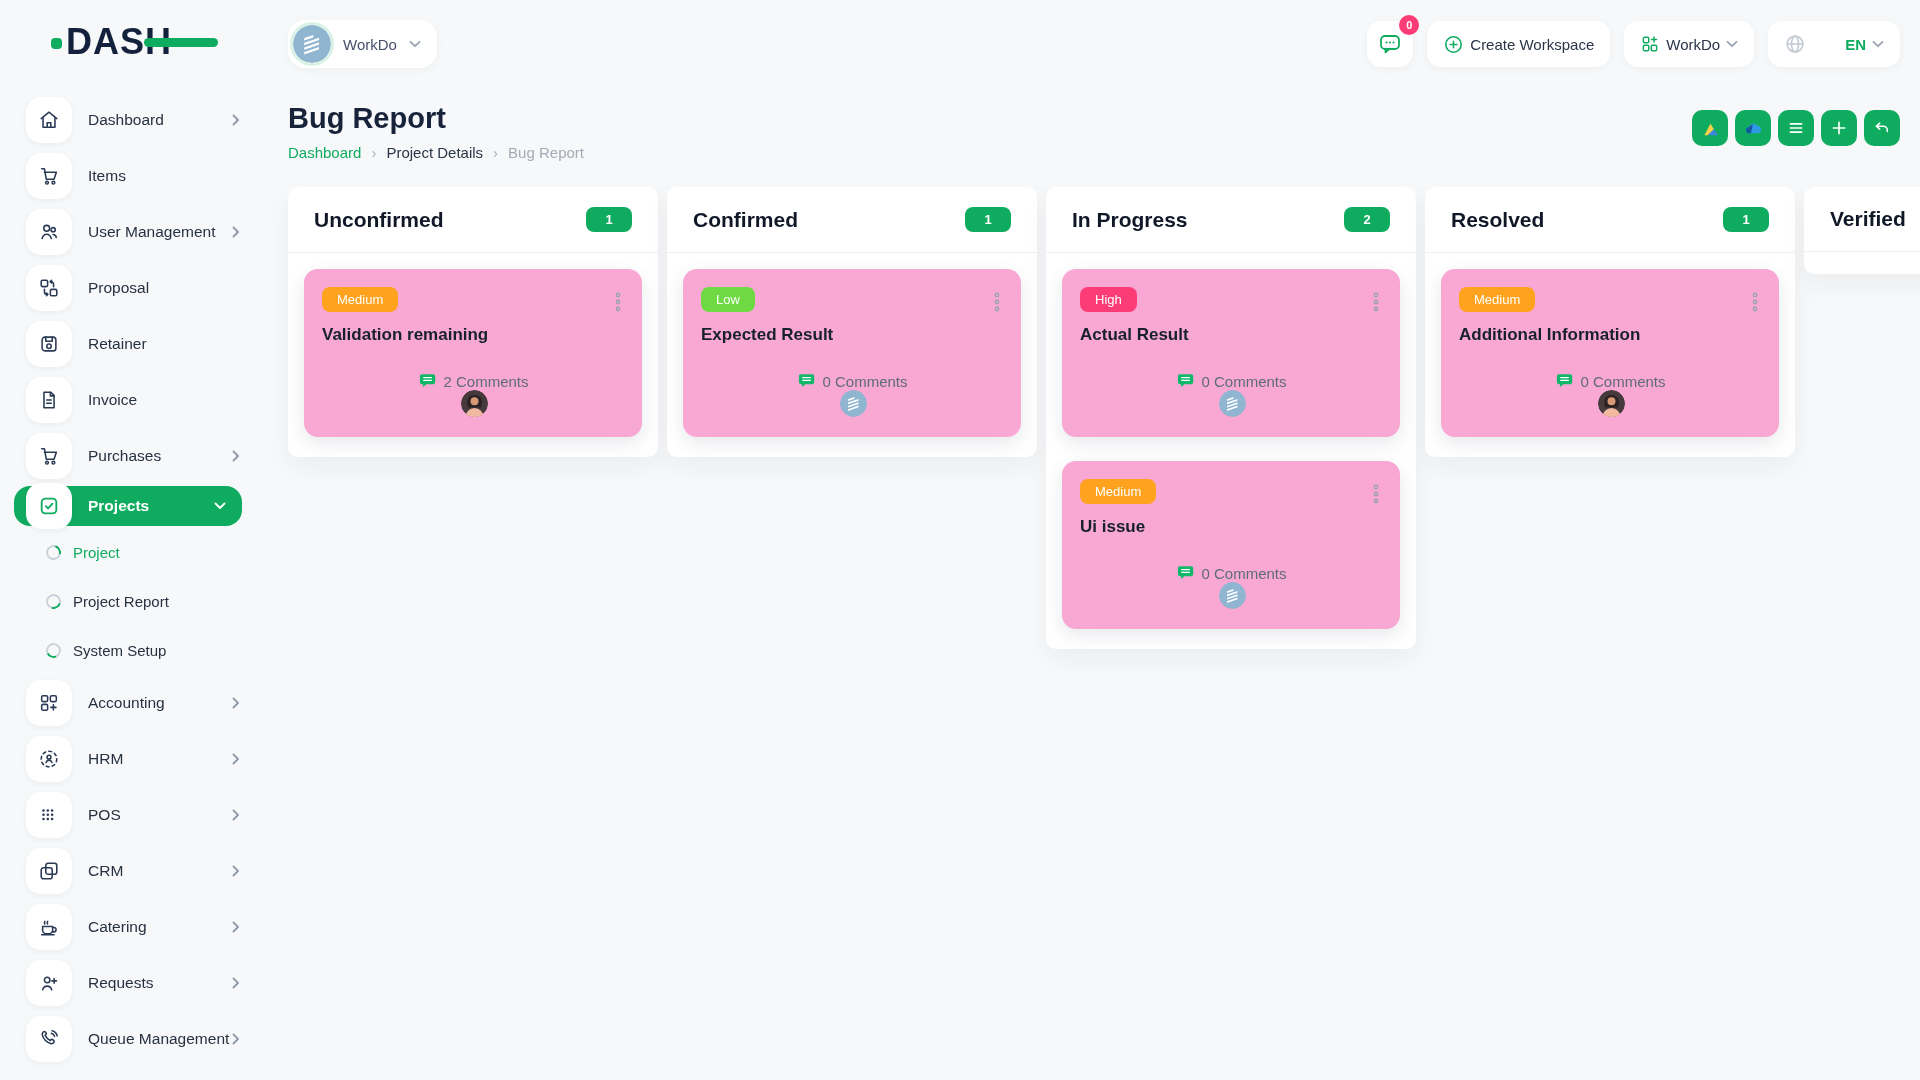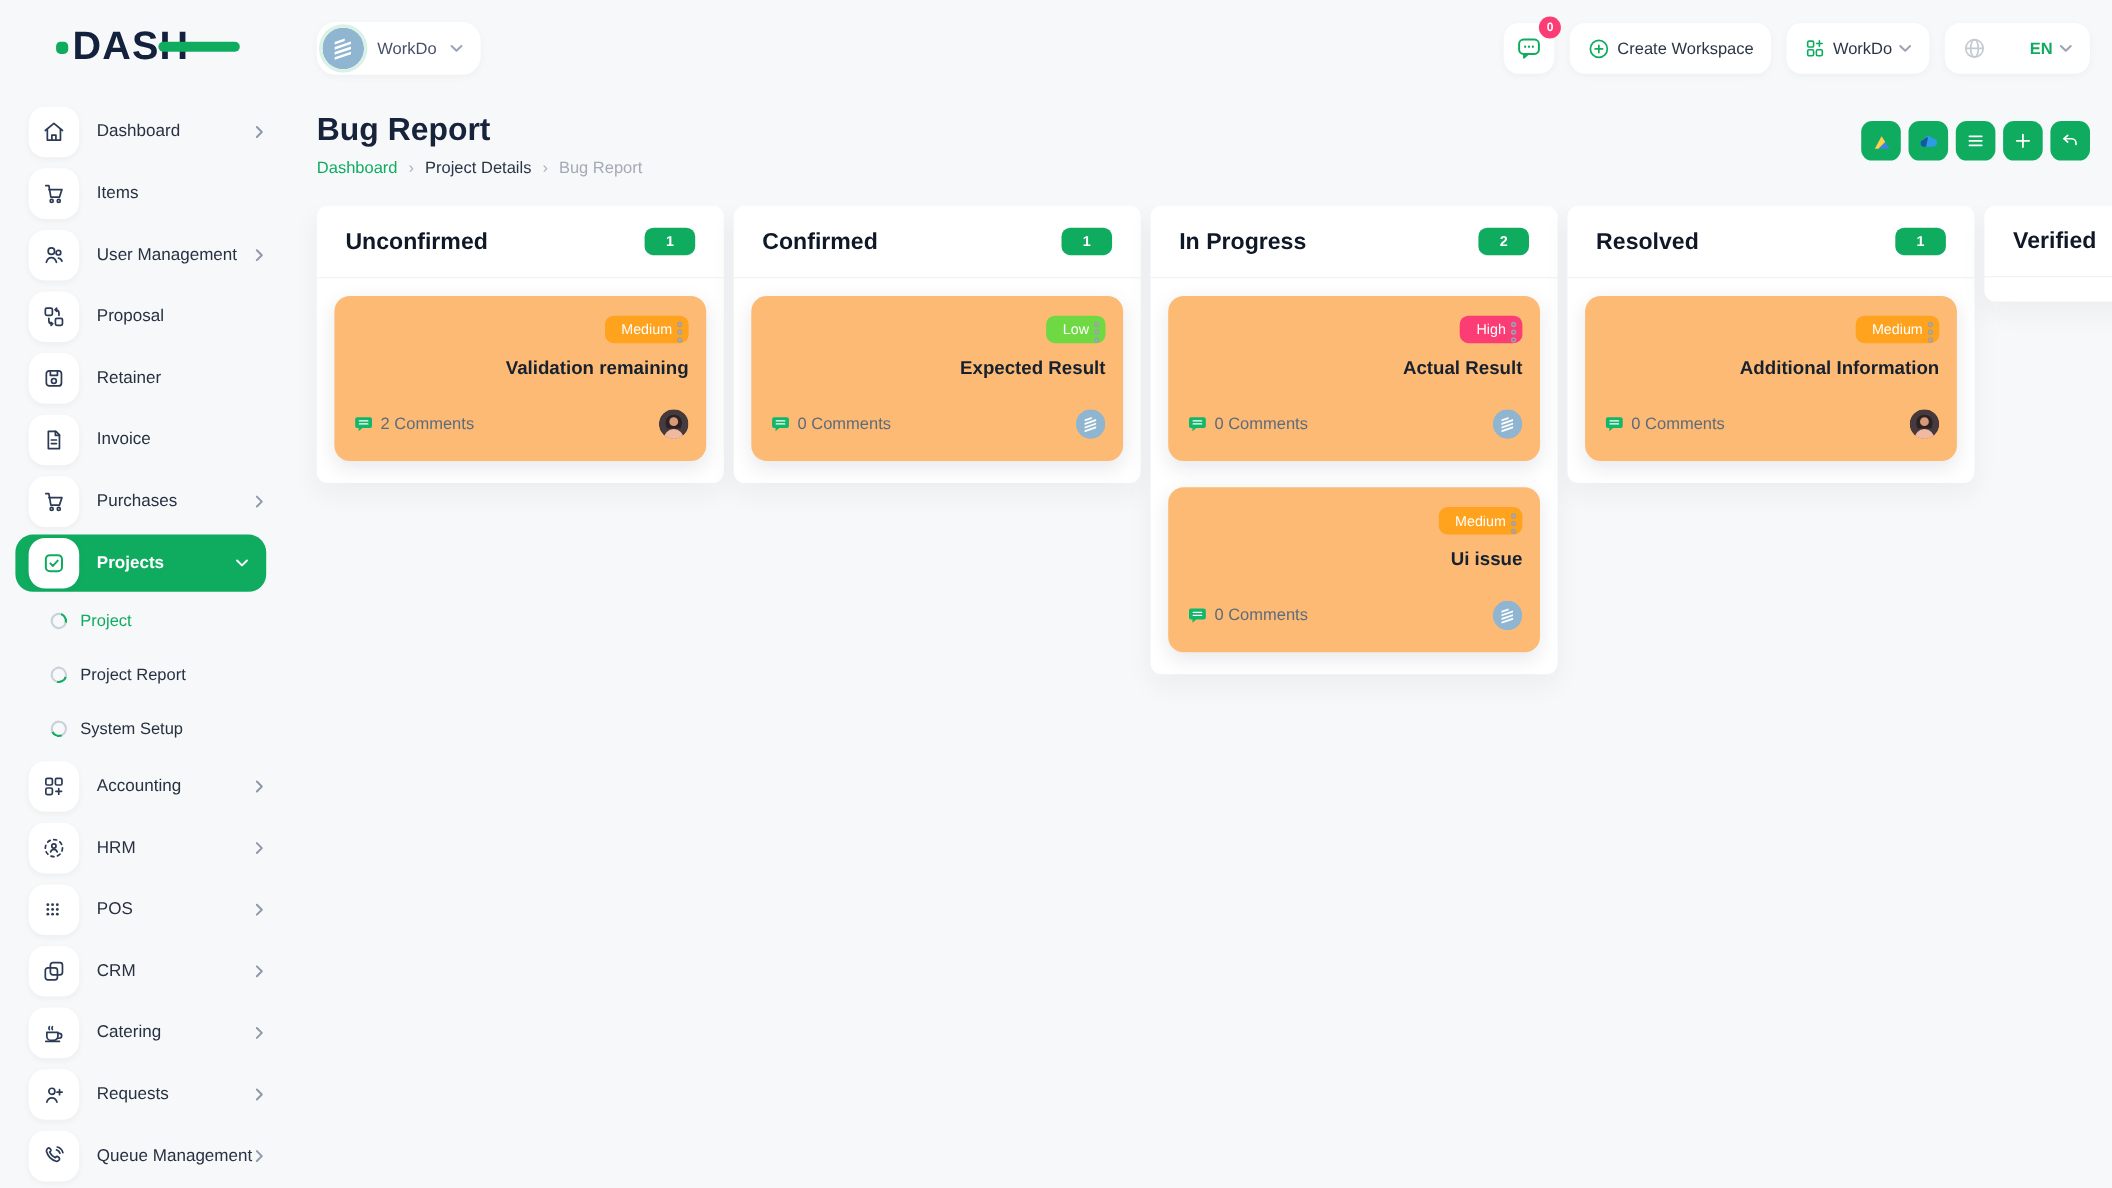--- a/index.html
+++ b/index.html
@@ -16,21 +16,21 @@
   .logo-wrap{height:56px;display:flex;align-items:center;padding-left:66px;cursor:pointer;}
   .logo{position:relative;font-size:36px;font-weight:700;letter-spacing:1px;color:#14213c;line-height:1;}
   .logo .logo-dot{position:absolute;left:-15px;top:14px;width:11px;height:11px;border-radius:4px;background:#0fac60;}
   .logo .logo-bar{position:absolute;right:-46px;top:14px;width:74px;height:9px;border-radius:5px;background:#0fac60;}
   .nav{margin-top:22px;}
   .nav-item{height:56px;display:flex;align-items:center;padding:0 18px 0 26px;cursor:pointer;}
   .icon-box{width:46px;height:46px;flex:none;background:#fff;border-radius:15px;display:flex;align-items:center;justify-content:center;box-shadow:0 2px 6px rgba(20,30,60,.05);}
   .icon-box svg{display:block;}
   .nav-label{margin-left:16px;font-size:15.5px;color:#273142;}
   .nav-chev{margin-left:auto;display:flex;}
-  .nav-item.active{background:#0fac60;border-radius:16px;margin:2px 18px 2px 14px;height:52px;padding:0 16px 0 12px;}
+  .nav-item.active{background:#0fac60;border-radius:16px;margin:2px 18px 2px 14px;height:40px;padding:0 16px 0 12px;}
   .nav-item.active .nav-label{color:#fff;font-weight:700;}
   .nav-item.active .nav-chev svg path{stroke:#fff;}
   .nav-item.active .nav-chev{transform:rotate(90deg);}
   .sub-item{height:49px;display:flex;align-items:center;padding-left:46px;cursor:pointer;}
   .sub-dot{width:11px;height:11px;border-radius:50%;border:2.5px solid #c9d1da;border-bottom-color:#0fac60;flex:none;}
   .sub-dot.d1{transform:rotate(-120deg);}
   .sub-dot.d2{transform:rotate(-30deg);}
   .sub-dot.d3{transform:rotate(20deg);}
   .sub-label{margin-left:12px;font-size:15px;color:#273142;}
   .sub-item.active .sub-label{color:#0fac60;}
@@ -59,28 +59,28 @@
 
   
   .board{display:flex;align-items:flex-start;gap:9px;padding-left:28px;margin-top:26px;overflow:hidden;flex:1;}
   .col{width:370px;flex:none;background:#fff;border-radius:10px;box-shadow:0 10px 24px rgba(20,30,60,.05);}
   .col-head{display:flex;align-items:center;justify-content:space-between;padding:20px 26px;}
   .col-title{font-size:21px;font-weight:700;color:#101828;}
   .col-count{min-width:34px;height:25px;padding:0 6px;background:#0fac60;border-radius:8px;color:#fff;font-size:13px;font-weight:700;display:flex;align-items:center;justify-content:center;}
   .col-body{border-top:1px solid #f0f1f3;padding:16px 16px 20px;display:flex;flex-direction:column;gap:24px;}
   .col.empty .col-body{height:22px;padding:0;}
 
-  .card{background:#fdba74;border-radius:14px;box-shadow:0 6px 18px rgba(20,30,60,.10);padding:18px 16px 20px 18px;position:relative;cursor:grab;text-align:right;}
+  .card{background:#f9a8d4;border-radius:14px;box-shadow:0 6px 18px rgba(20,30,60,.10);padding:18px 16px 20px 18px;position:relative;cursor:grab;}
   .badge{display:inline-block;padding:5px 15px;border-radius:8px;color:#fff;font-size:13px;}
   .badge[data-priority="high"]{background:#fc3c74;}
   .badge[data-priority="medium"]{background:#ffa21d;}
   .badge[data-priority="low"]{background:#6fd943;}
   .dots{position:absolute;top:20px;right:14px;cursor:pointer;padding:2px 6px;}
   .card-title{margin-top:13px;font-size:17px;font-weight:700;color:#16202e;}
-  .card-foot{margin-top:27px;display:flex;align-items:center;justify-content:space-between;}
+  .card-foot{margin-top:27px;display:flex;align-items:center;justify-content:space-between;flex-direction:column;}
   .comments{display:flex;align-items:center;gap:6px;font-size:15px;color:#5d6b7a;}
   .avatar{width:27px;height:27px;border-radius:50%;overflow:hidden;flex:none;}
 </style>
 </head>
 <body>
 
 <div class="app">
 
   <aside class="sidebar">
     <div class="logo-wrap">

